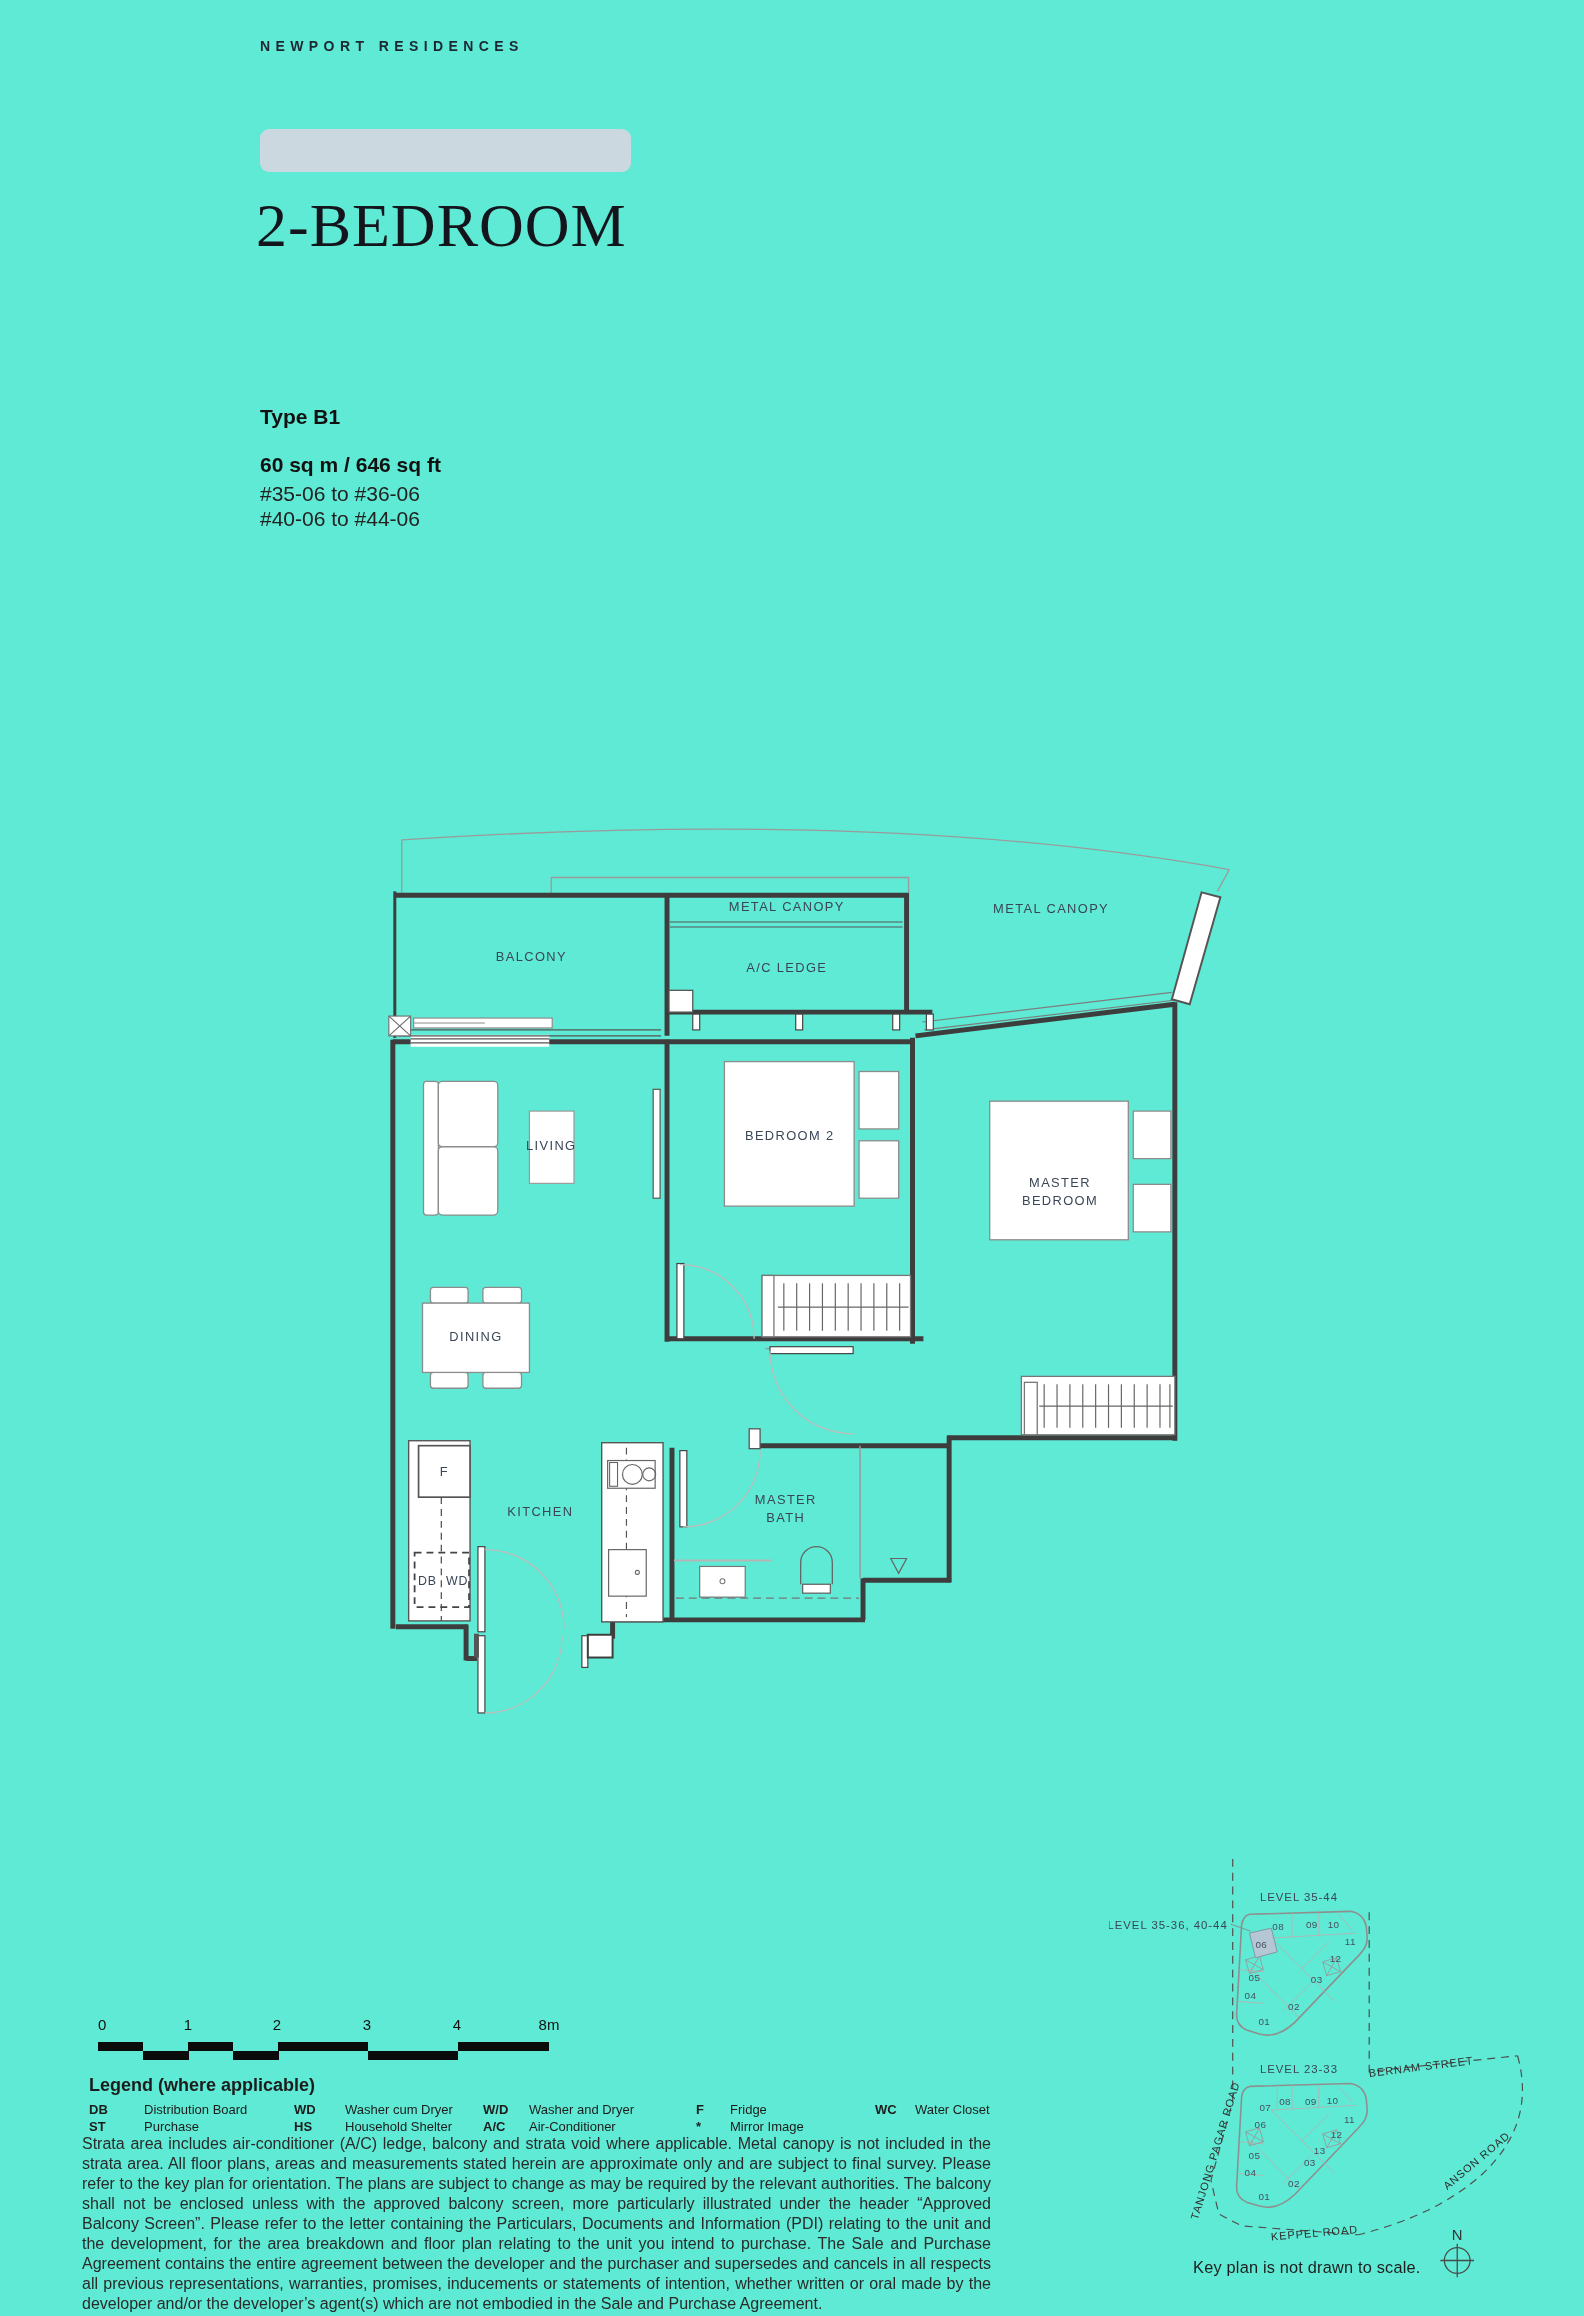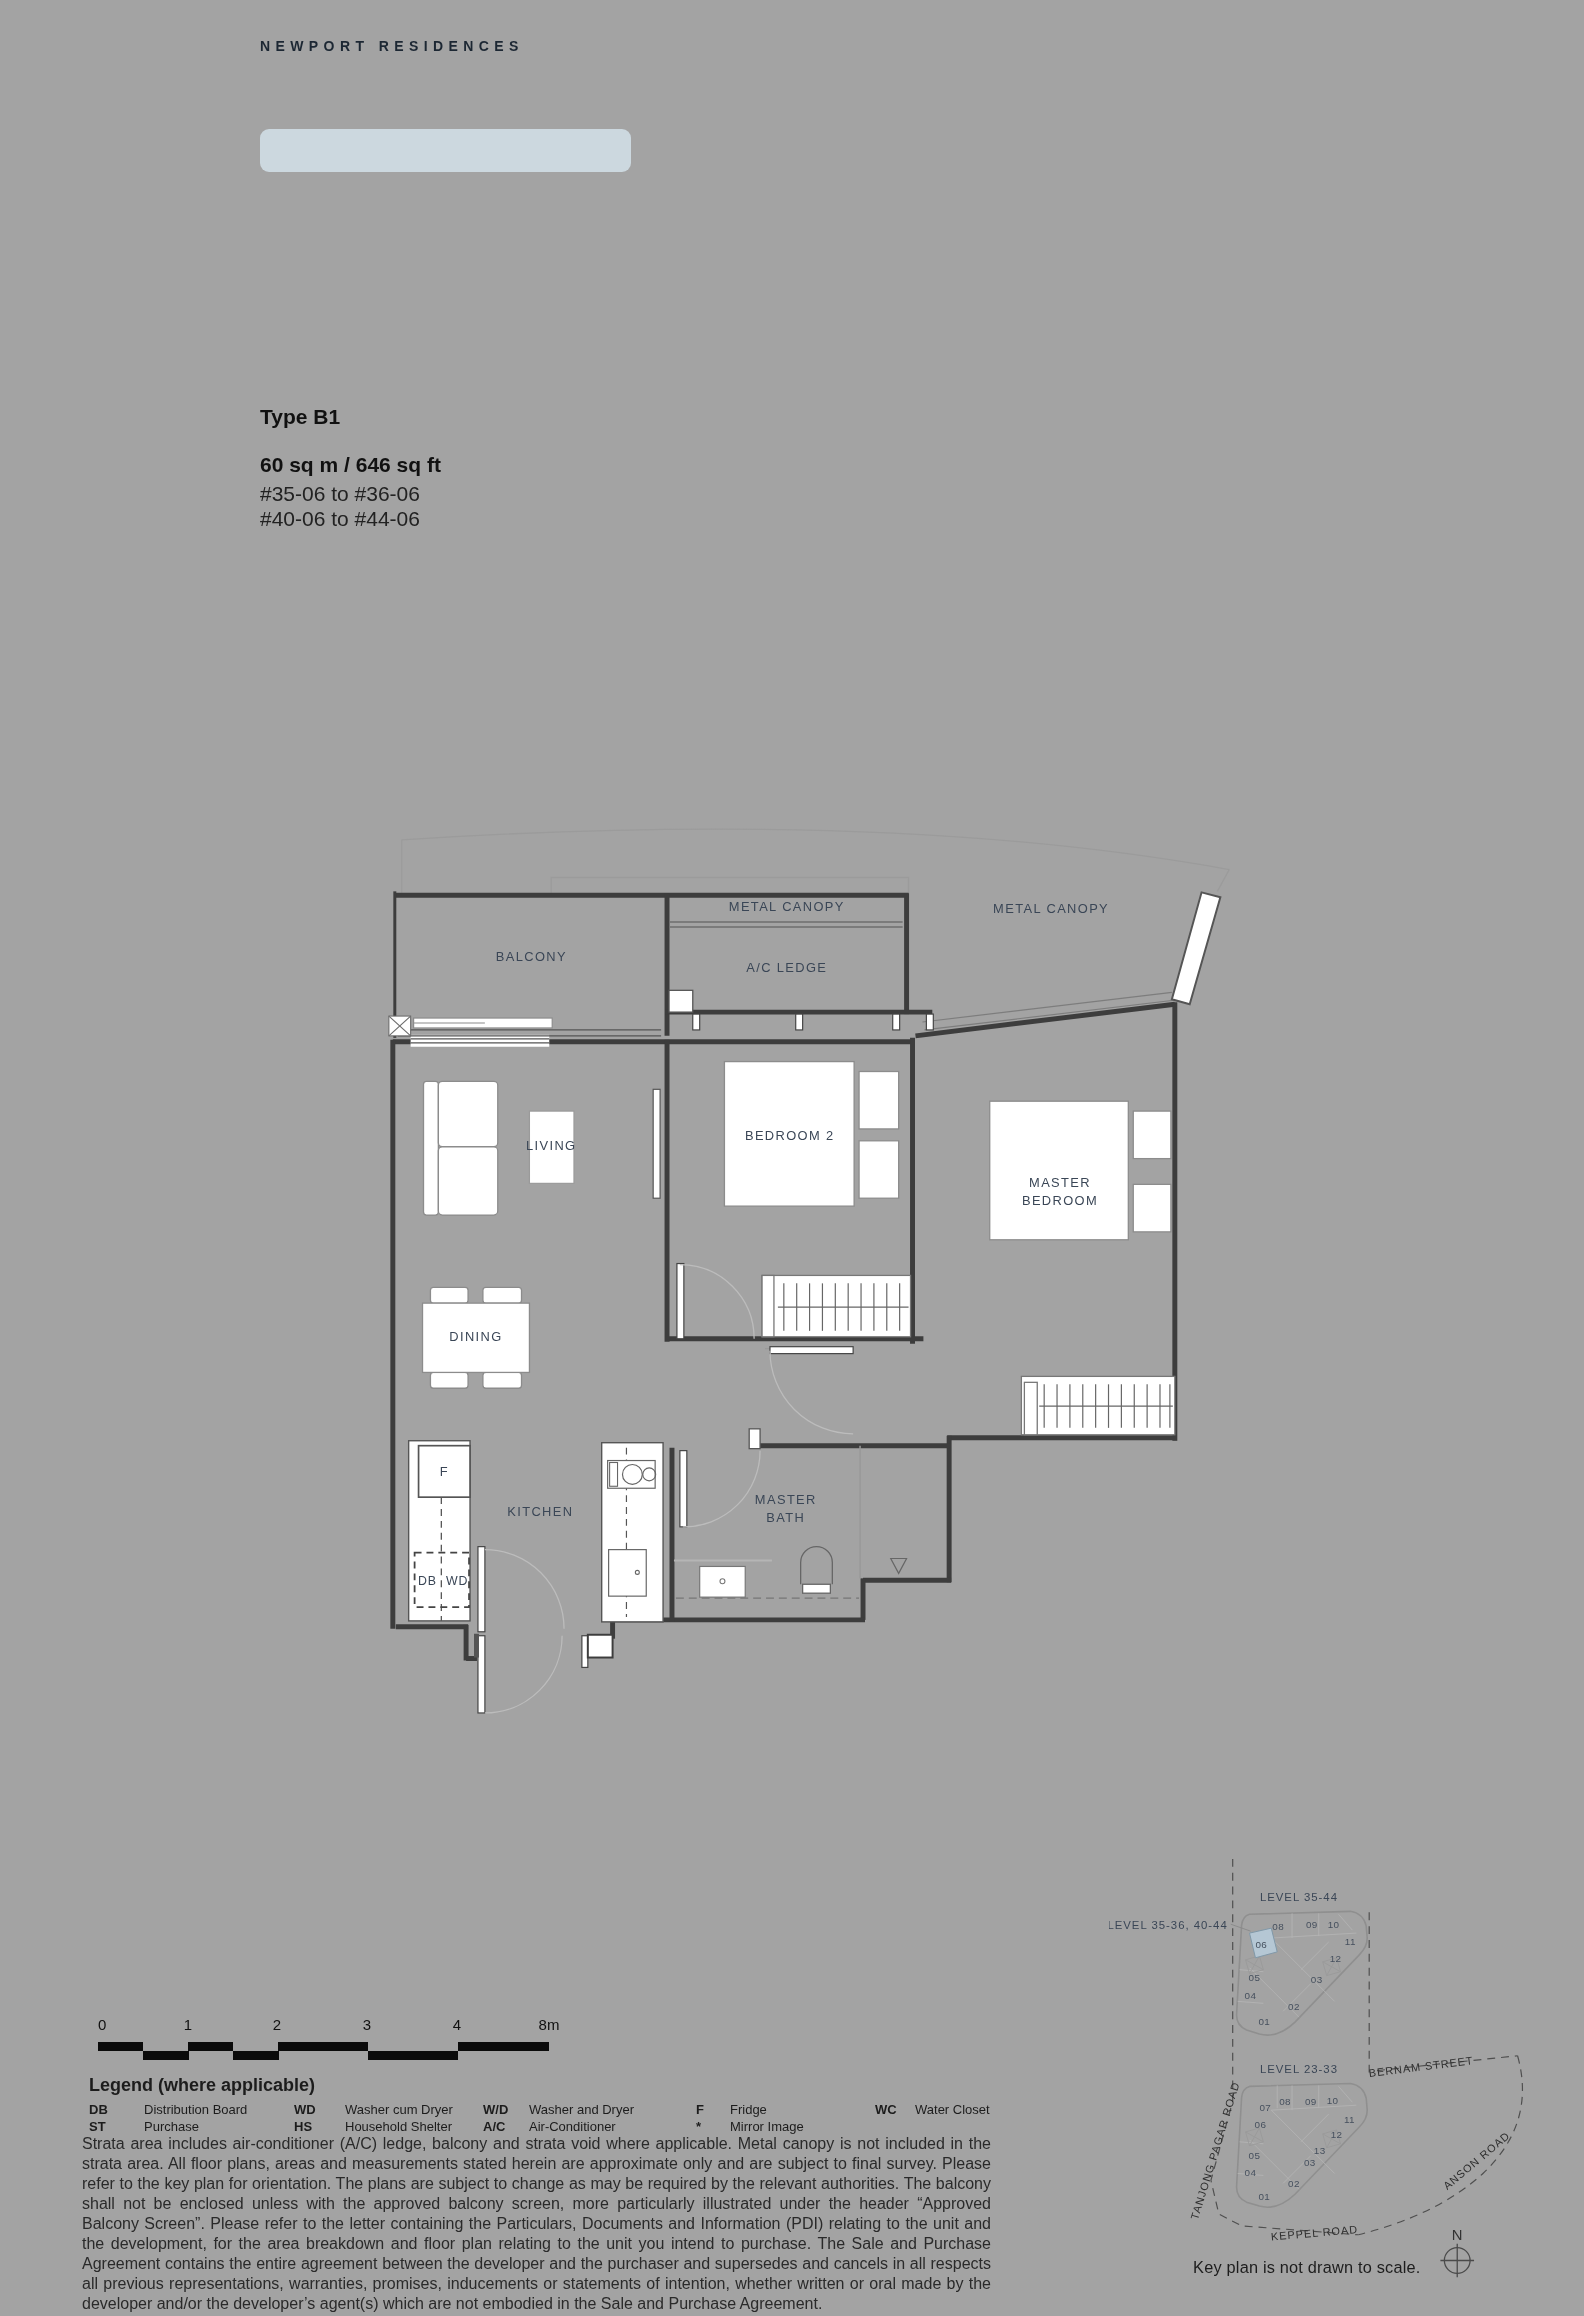--- a/index.html
+++ b/index.html
@@ -1,17 +1,17 @@
 <!DOCTYPE html>
 <html><head>
 <meta charset="utf-8">
 <style>
   html,body{margin:0;padding:0;background:#e8e8e8;}
   .page{
-    position:relative;width:1584px;height:2317px;background:#a3a3a3;
+    position:relative;width:1584px;height:2317px;background:#5eead4;
     font-family:"Liberation Sans",sans-serif;overflow:hidden;margin:0 auto;
   }
   .brand{
     position:absolute;left:260px;top:38px;
     font-size:14px;font-weight:700;letter-spacing:5.4px;color:#1c2733;
   }
   .banner{
     position:absolute;left:260px;top:129px;width:371px;height:43px;
     background:#ccd8df;border-radius:9px;
   }
@@ -52,20 +52,21 @@
   .kp-road{fill:#2f2f2f;font-size:11px;letter-spacing:1px;}
   .kp-note{fill:#1d1d1d;font-size:16.5px;letter-spacing:0.2px;}
 </style>
 </head>
 <body>
 
 <div class="page">
 
   <div class="brand">NEWPORT RESIDENCES</div>
   <div class="banner"></div>
+  <div class="big-title">2-BEDROOM</div>
 
   <div class="type-block">
     <div>Type B1</div>
     <div>60 sq m / 646 sq ft</div>
   </div>
 
   <div class="unit-block">
     <div>#35-06 to #36-06</div>
     <div>#40-06 to #44-06</div>
   </div>

